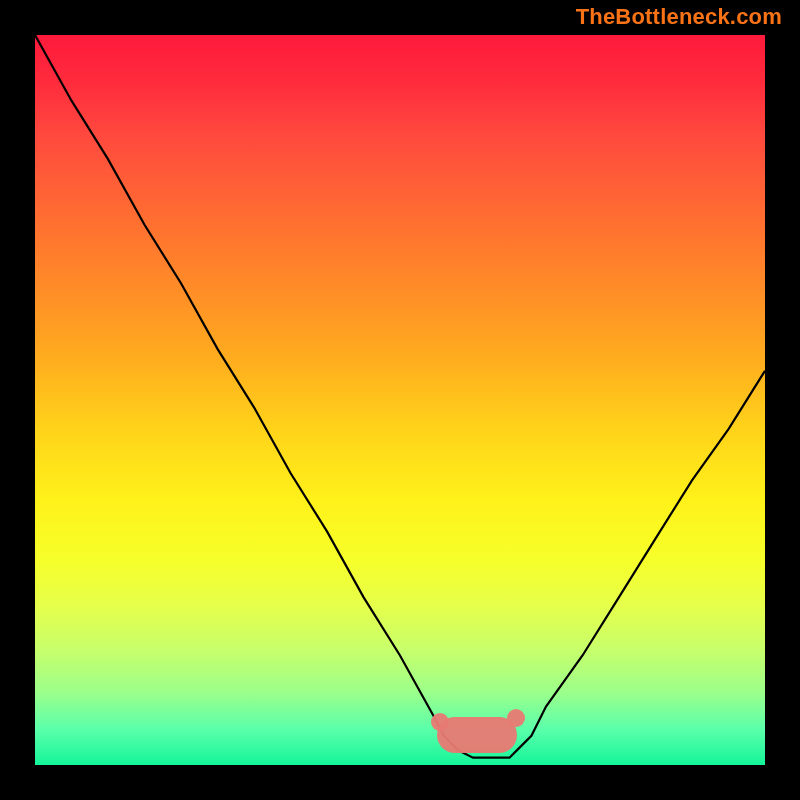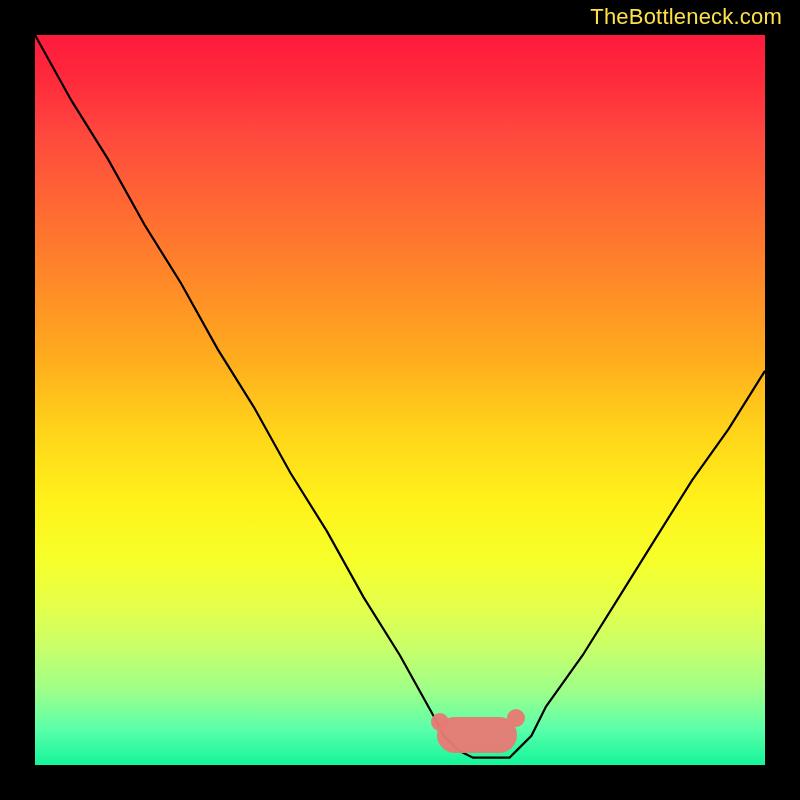--- a/index.html
+++ b/index.html
@@ -8,23 +8,23 @@
     height: 800px;
     background: #000;
     position: relative;
     font-family: Arial, Helvetica, sans-serif;
     overflow: hidden;
   }
   .watermark {
     position: absolute;
     top: 4px;
     right: 18px;
-    color: #fde047;
+    color: #f97316;
     font-size: 22px;
-    font-weight: 400;
+    font-weight: 700;
     letter-spacing: 0.2px;
     z-index: 5;
   }
   .plot-outer {
     position: absolute;
     left: 35px;
     top: 35px;
     width: 730px;
     height: 730px;
     background: #000;

